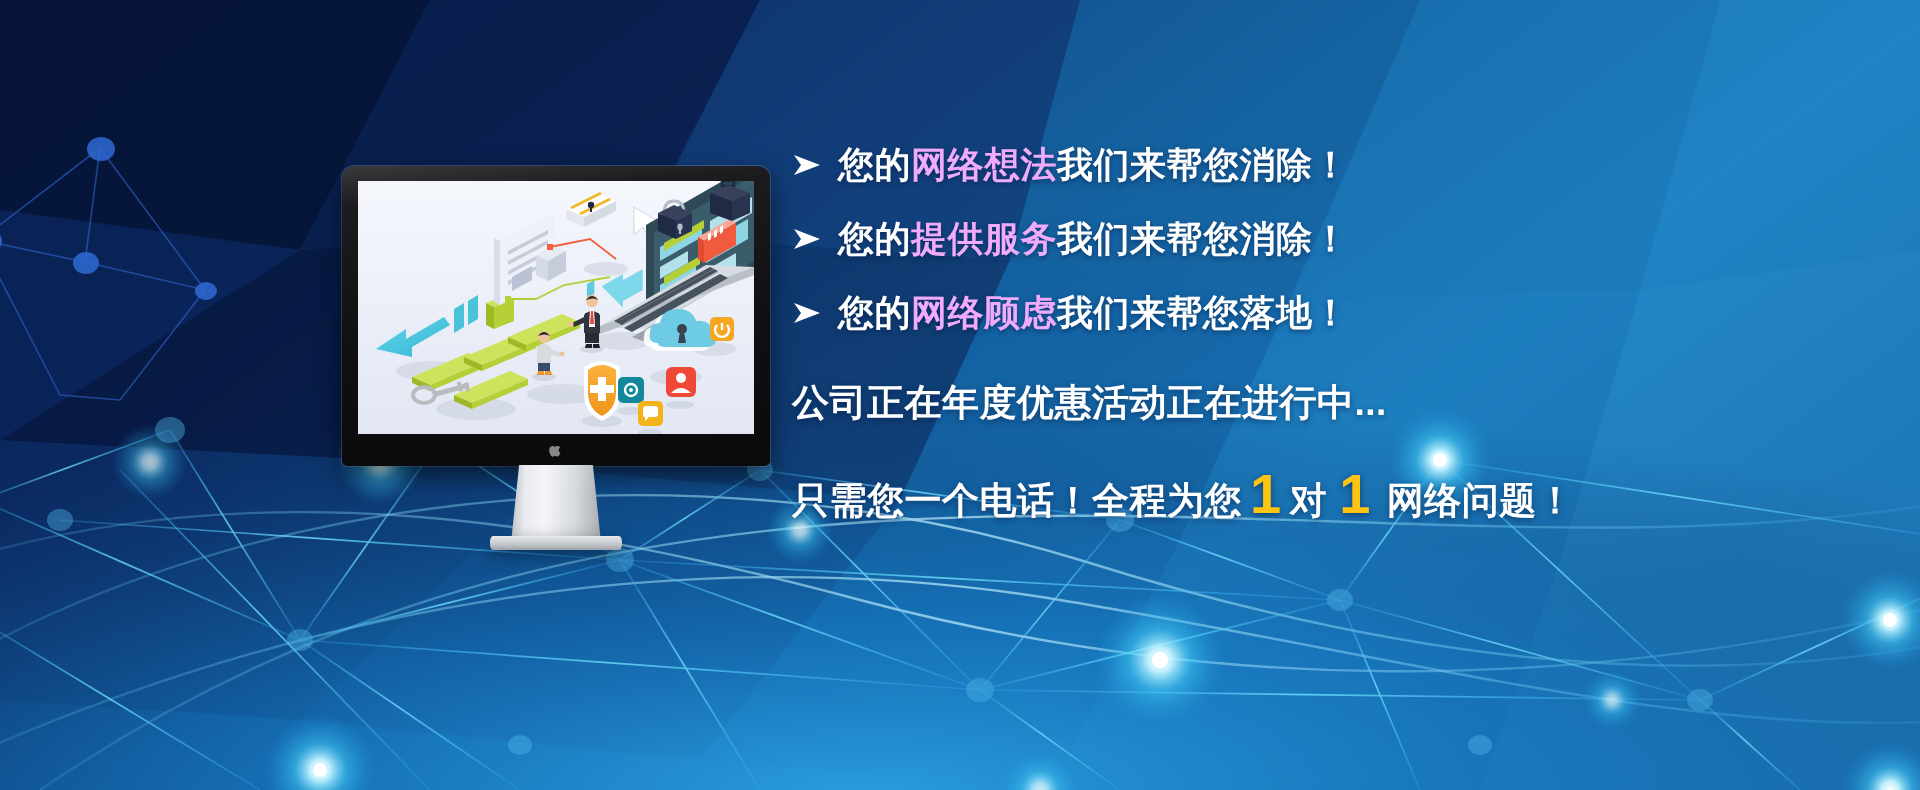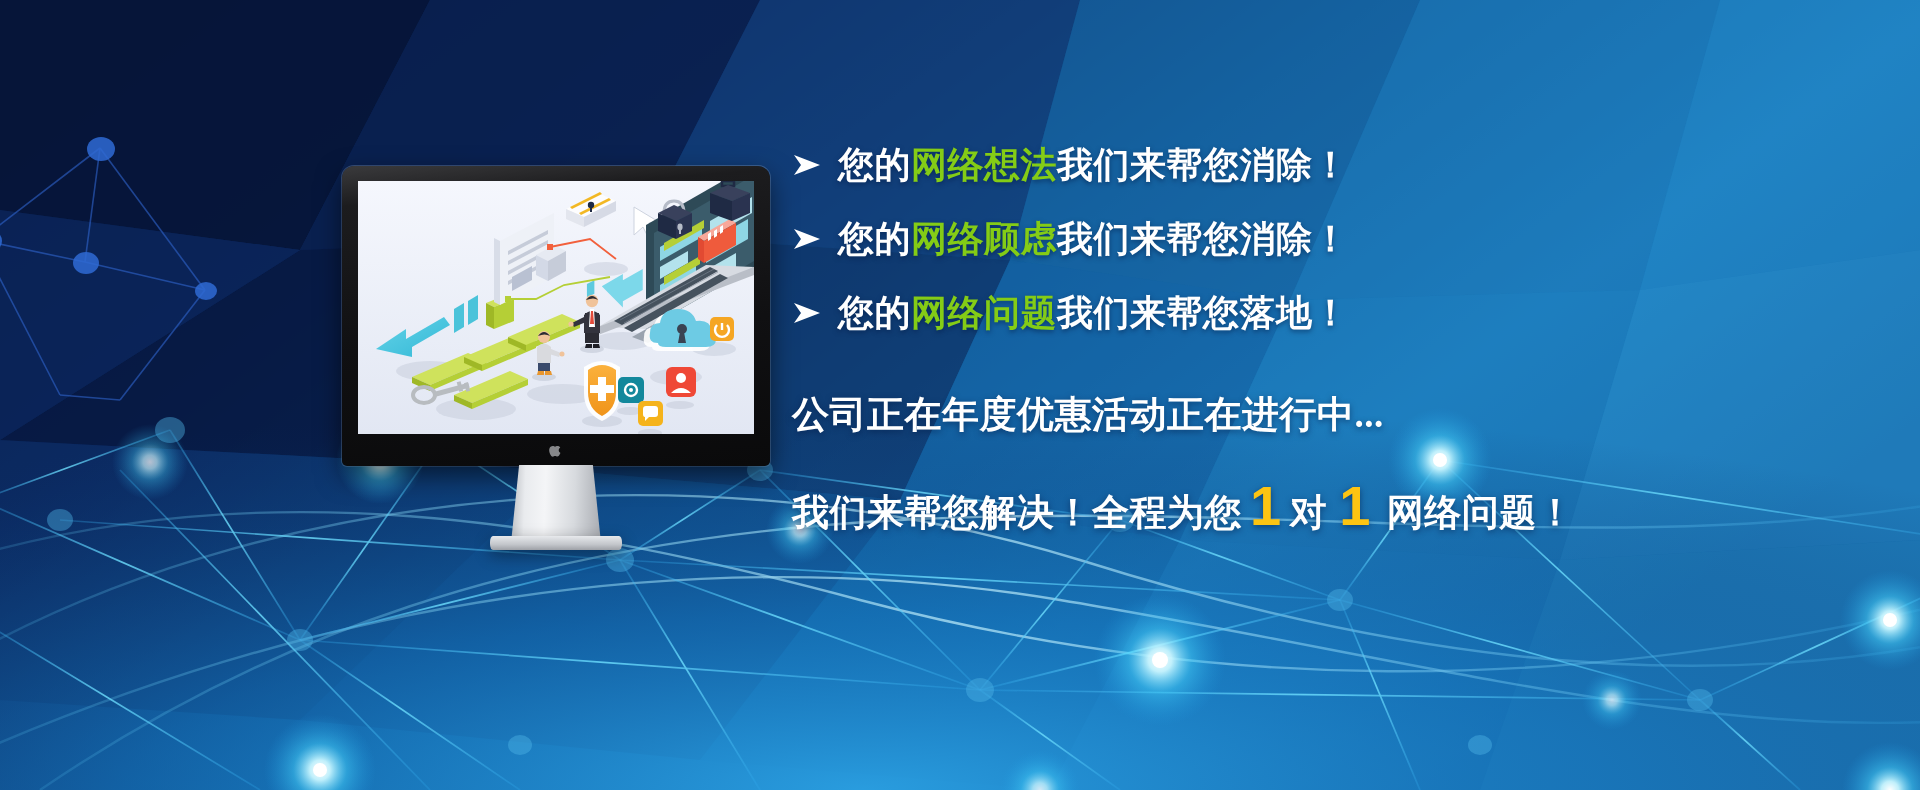--- a/index.html
+++ b/index.html
@@ -76,31 +76,31 @@
   }
   .bullet-arrow svg { display:block; }
   .bullet-text {
     font-size:36px;
     font-weight:bold;
     color:#ffffff;
     letter-spacing:.5px;
     text-shadow:0 2px 5px rgba(0,24,66,.55);
     white-space:nowrap;
   }
-  .hl { color:#84cc16; }
+  .hl { color:#f0abfc; }
 
   .promo-line {
     font-size:37px;
     font-weight:bold;
     color:#ffffff;
     letter-spacing:.5px;
     text-shadow:0 2px 6px rgba(0,24,66,.55);
     white-space:nowrap;
   }
-  #promo-1 { margin-top:40px;font-family:Liberation Serif, serif; }
+  #promo-1 { margin-top:28px; }
   #promo-2 { margin-top:38px; display:flex; align-items:baseline; }
   .big-num {
     color:#fdc412;
     font-size:56px;
     font-weight:bold;
     line-height:1;
     padding:0 8px;
   }
   .pad-l { padding-left:8px; }
   .pad-r { padding-right:4px; }
@@ -537,36 +537,36 @@
       </span>
       <span class="bullet-text"><span>您的</span><span class="hl">网络想法</span><span>我们来帮您消除！</span></span>
     </div>
 
     <div class="bullet-row">
       <span class="bullet-arrow">
         <svg width="30" height="26" viewBox="0 0 30 26">
           <path d="M2 3 L28 13 L2 23 L9 13 Z" fill="#ffffff"></path>
         </svg>
       </span>
-      <span class="bullet-text"><span>您的</span><span class="hl">网络顾虑</span><span>我们来帮您消除！</span></span>
+      <span class="bullet-text"><span>您的</span><span class="hl">提供服务</span><span>我们来帮您消除！</span></span>
     </div>
 
     <div class="bullet-row">
       <span class="bullet-arrow">
         <svg width="30" height="26" viewBox="0 0 30 26">
           <path d="M2 3 L28 13 L2 23 L9 13 Z" fill="#ffffff"></path>
         </svg>
       </span>
-      <span class="bullet-text"><span>您的</span><span class="hl">网络问题</span><span>我们来帮您落地！</span></span>
+      <span class="bullet-text"><span>您的</span><span class="hl">网络顾虑</span><span>我们来帮您落地！</span></span>
     </div>
 
     <div id="promo-1" class="promo-line">公司正在年度优惠活动正在进行中...</div>
 
     <div id="promo-2" class="promo-line">
-      <span>我们来帮您解决！全程为您</span>
+      <span>只需您一个电话！全程为您</span>
       <span class="big-num">1</span>
       <span class="pad-r">对</span>
       <span class="big-num">1</span>
       <span class="pad-l">网络问题！</span>
     </div>
   </div>
 
 </div>
 
 </body></html>

